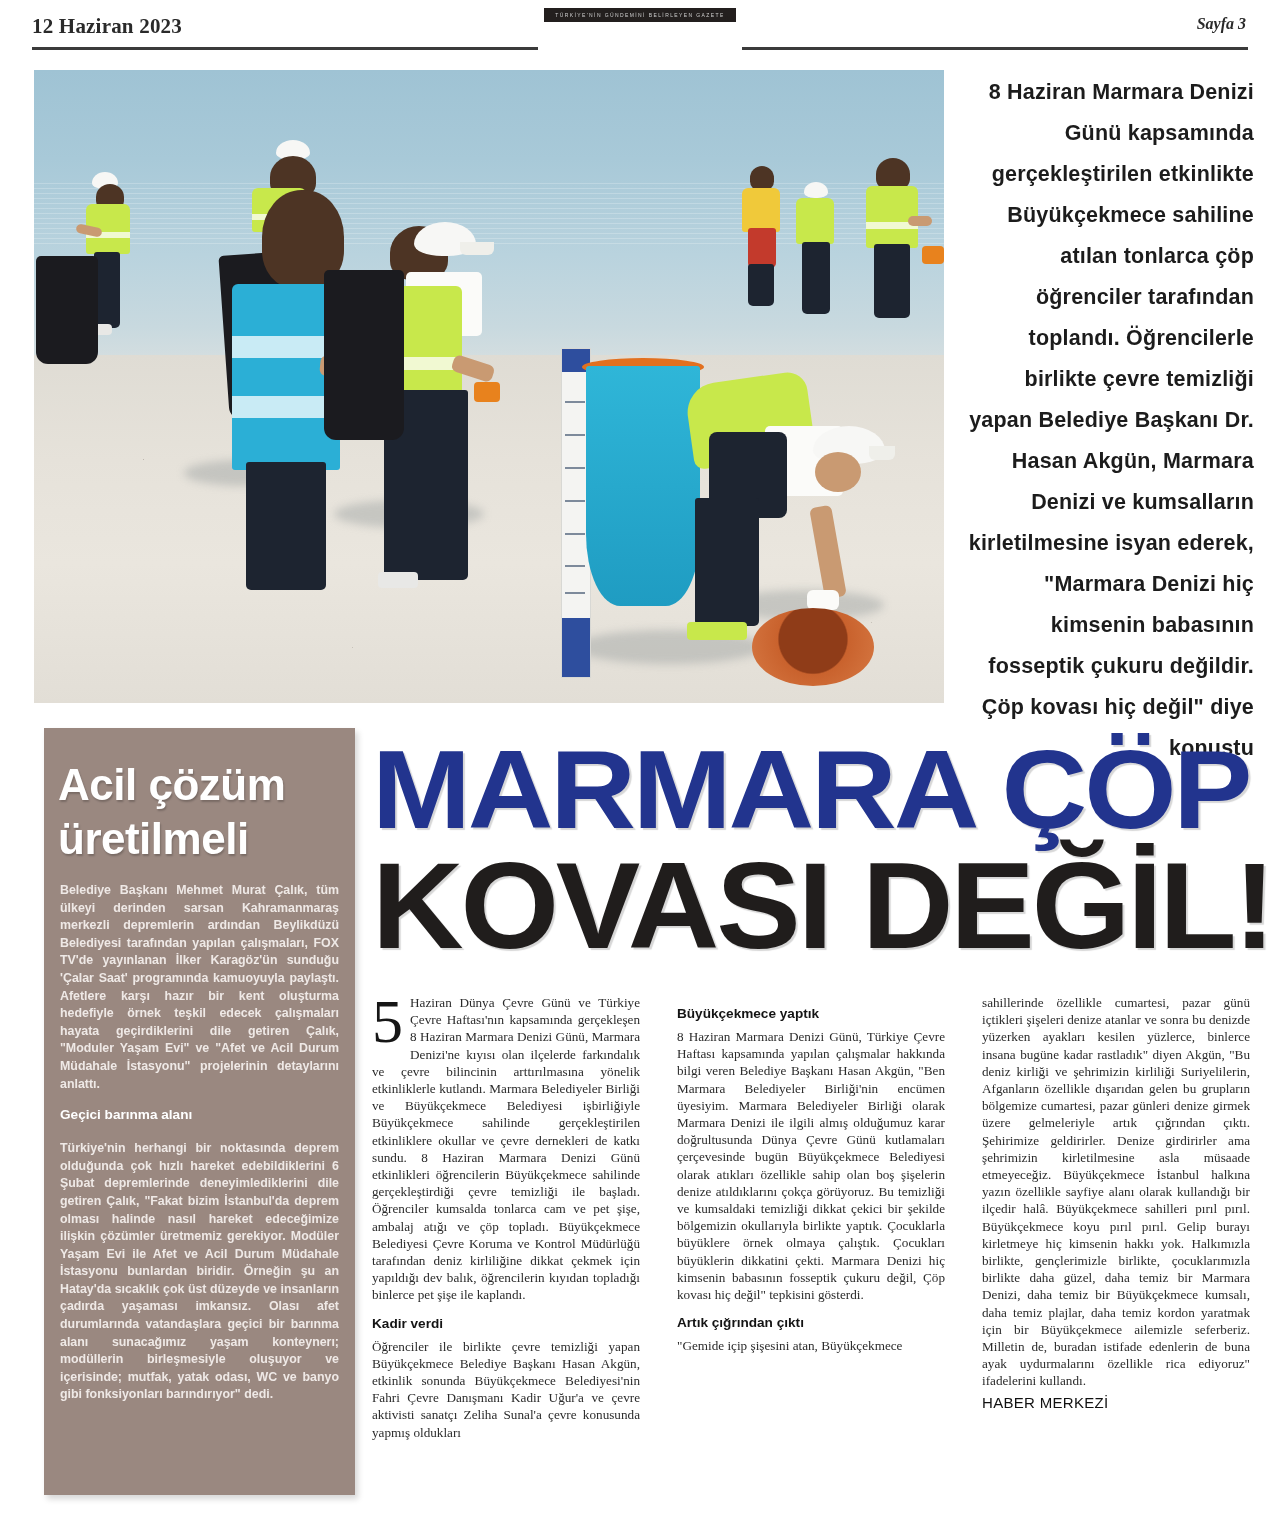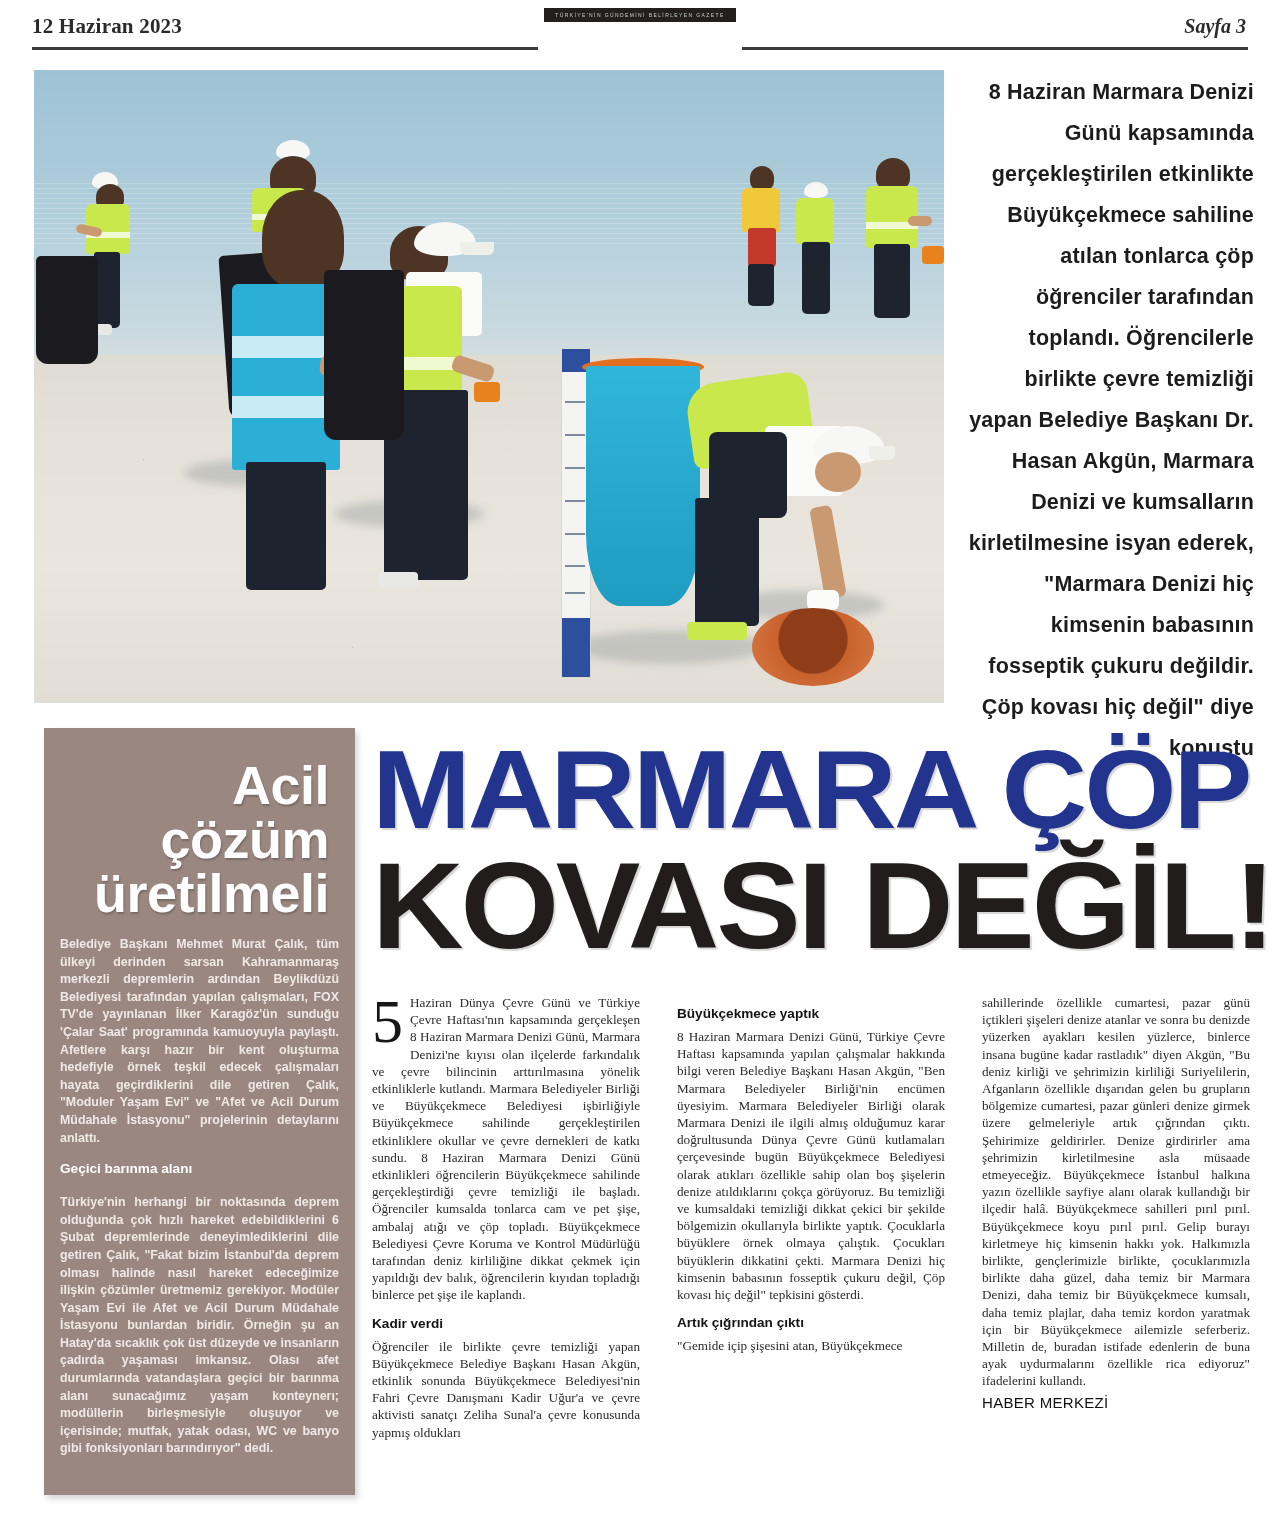--- a/index.html
+++ b/index.html
@@ -18,21 +18,21 @@
   }
   .mast-date{
     position:absolute; left:32px; top:14px;
     font-family:"Liberation Serif", serif;
     font-weight:700; font-size:21px; color:#2a2a2a;
     letter-spacing:.2px;
   }
   .mast-page{
     position:absolute; right:34px; top:15px;
     font-family:"Liberation Serif", serif;
-    font-weight:700; font-size:20px; color:#2a2a2a;
+    font-weight:700; font-size:16px; color:#2a2a2a;
     font-style:italic;
   }
   .mast-rule{
     position:absolute; left:32px; top:47px; width:1216px; height:3px;
     background:#3b3b3b;
   }
   .logo-box{
     position:absolute; left:538px; top:6px; width:204px; height:56px;
     background:#ffffff;
     z-index:4;
@@ -132,24 +132,24 @@
   
   .brownbox{
     position:absolute; left:44px; top:728px; width:311px; height:767px;
     background:#9a8880;
     box-shadow:3px 4px 6px rgba(0,0,0,.16);
   }
   .brownbox h2{
     margin:0; padding:30px 26px 0 14px;
     font-family:"Liberation Sans", sans-serif;
     font-weight:700;
-    font-size:54px;
+    font-size:44px;
     line-height:54px;
     color:#ffffff;
-    text-align:right;
+    text-align:left;
     letter-spacing:-.5px;
     text-shadow:1px 2px 2px rgba(0,0,0,.22);
   }
   .brownbox .bbody{
     padding:16px 16px 0 16px;
     font-family:"Liberation Sans", sans-serif;
     font-weight:700;
     font-size:12.4px;
     line-height:17.6px;
     color:#efe9e6;

